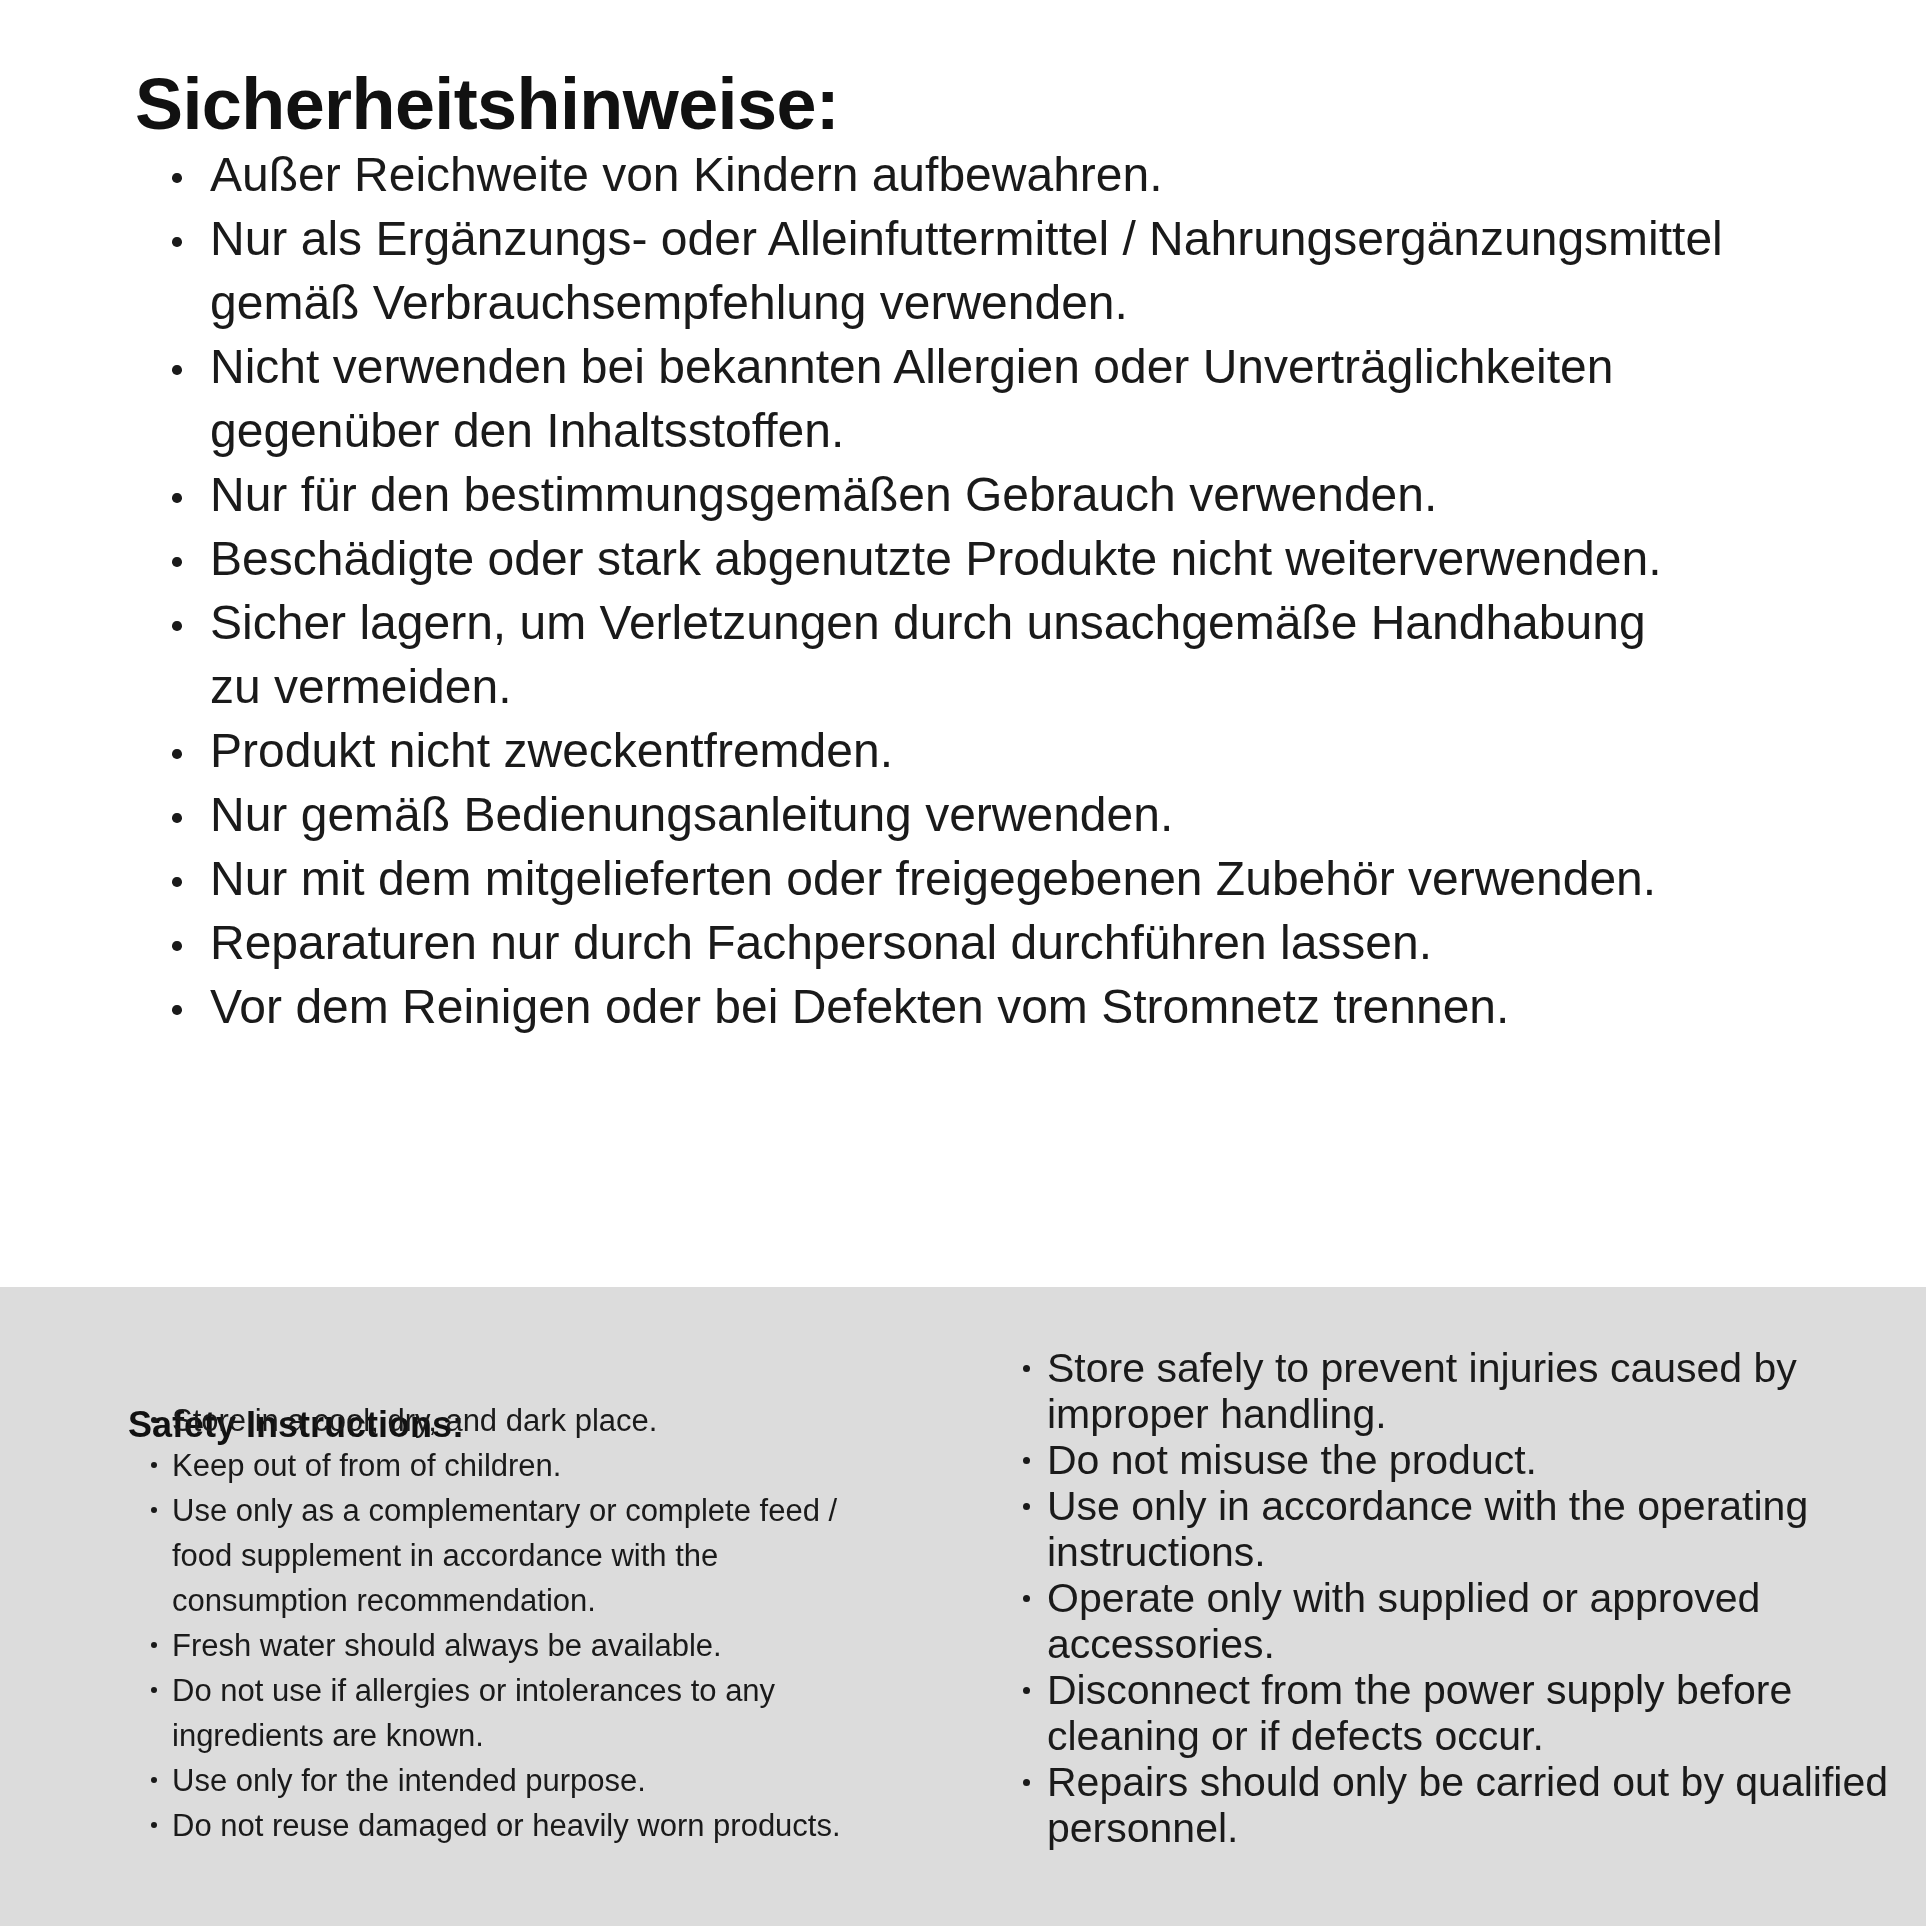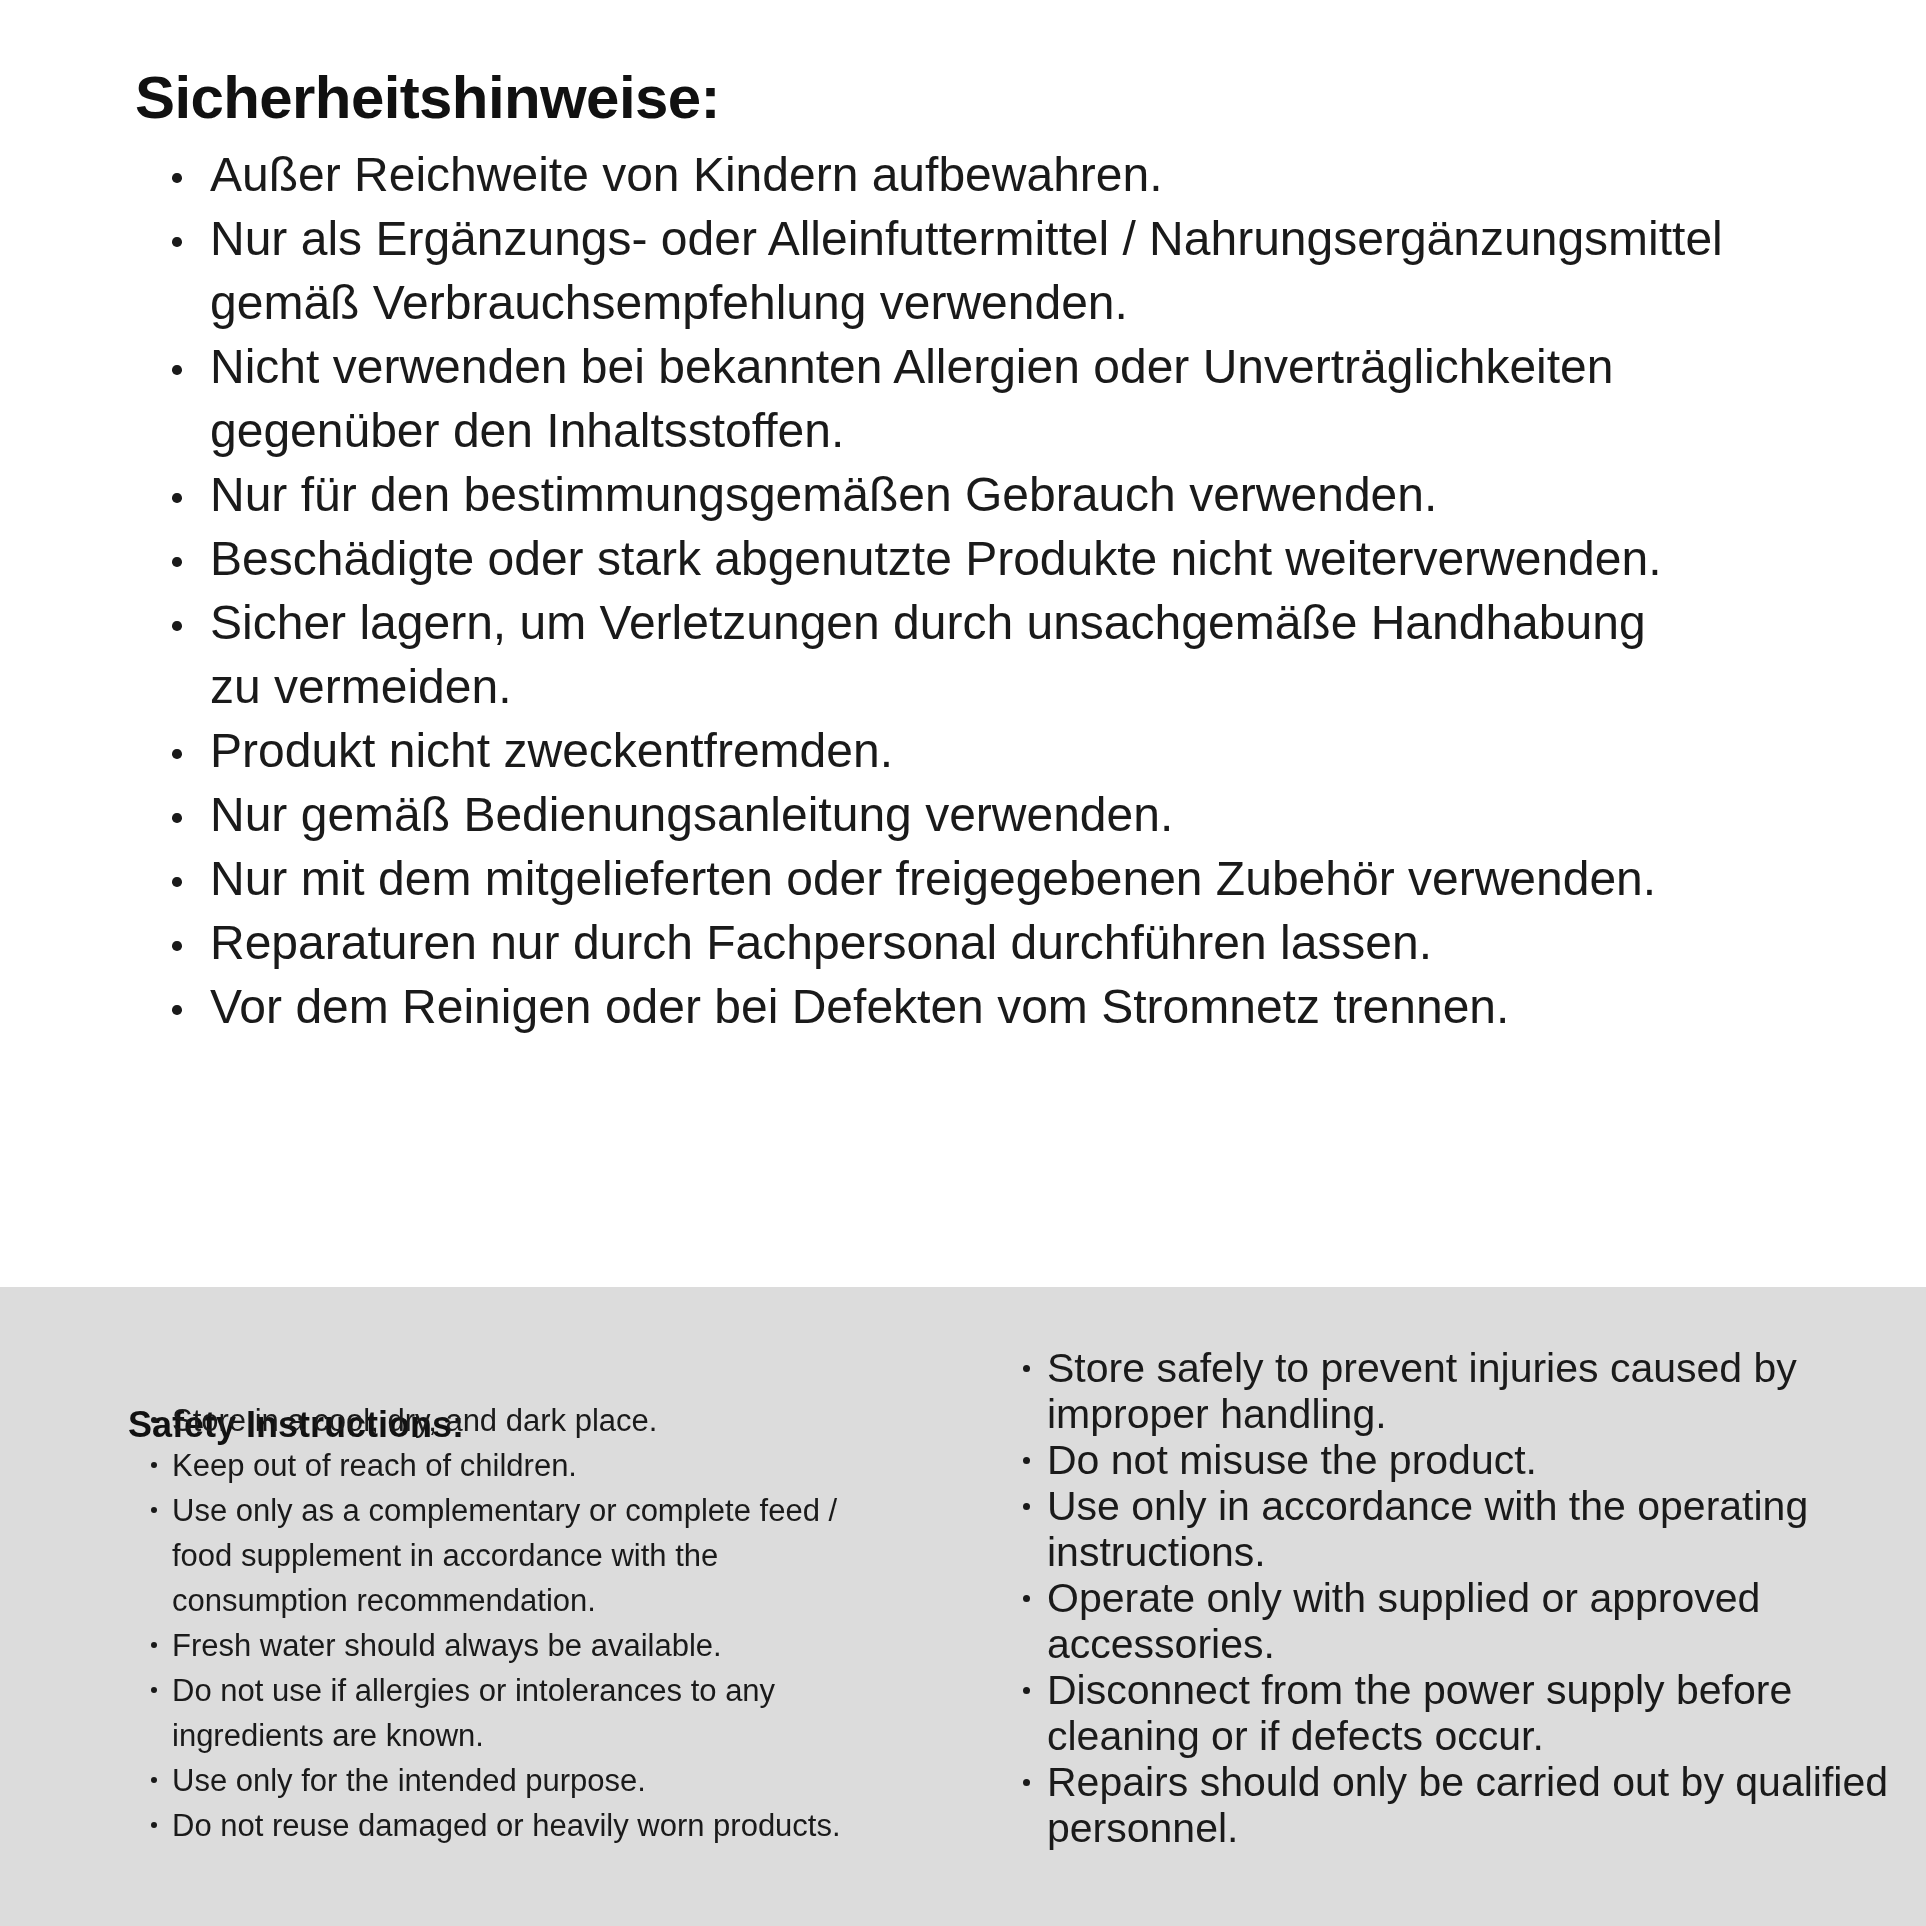--- a/index.html
+++ b/index.html
@@ -12,21 +12,21 @@
     font-family: "Liberation Sans", "DejaVu Sans", sans-serif;
     color: #1a1a1a;
   }
 
   
   .de-heading {
     position: absolute;
     left: 135px;
     top: 63px;
     margin: 0;
-    font-size: 60px;
+    font-size: 72px;
     font-weight: 700;
     letter-spacing: -0.6px;
     color: #111111;
     white-space: nowrap;
   }
   .de-list {
     position: absolute;
     left: 172px;
     top: 143px;
     width: 1708px;
@@ -120,21 +120,21 @@
         <div class="li">Vor dem Reinigen oder bei Defekten vom Stromnetz trennen.</div>
       </div>
   </section>
 
   <div class="en-band"></div>
 
   <section>
     <h2 class="en-heading">Safety Instructions:</h2>
     <div class="en-col en-left">
         <div class="li">Store in a cool, dry, and dark place.</div>
-        <div class="li">Keep out of reach of children.</div>
+        <div class="li">Keep out of from of children.</div>
         <div class="li">Use only as a complementary or complete feed /
 food supplement in accordance with the
 consumption recommendation.</div>
         <div class="li">Fresh water should always be available.</div>
         <div class="li">Do not use if allergies or intolerances to any
 ingredients are known.</div>
         <div class="li">Use only for the intended purpose.</div>
         <div class="li">Do not reuse damaged or heavily worn products.</div>
       </div>
     <div class="en-col en-right">

